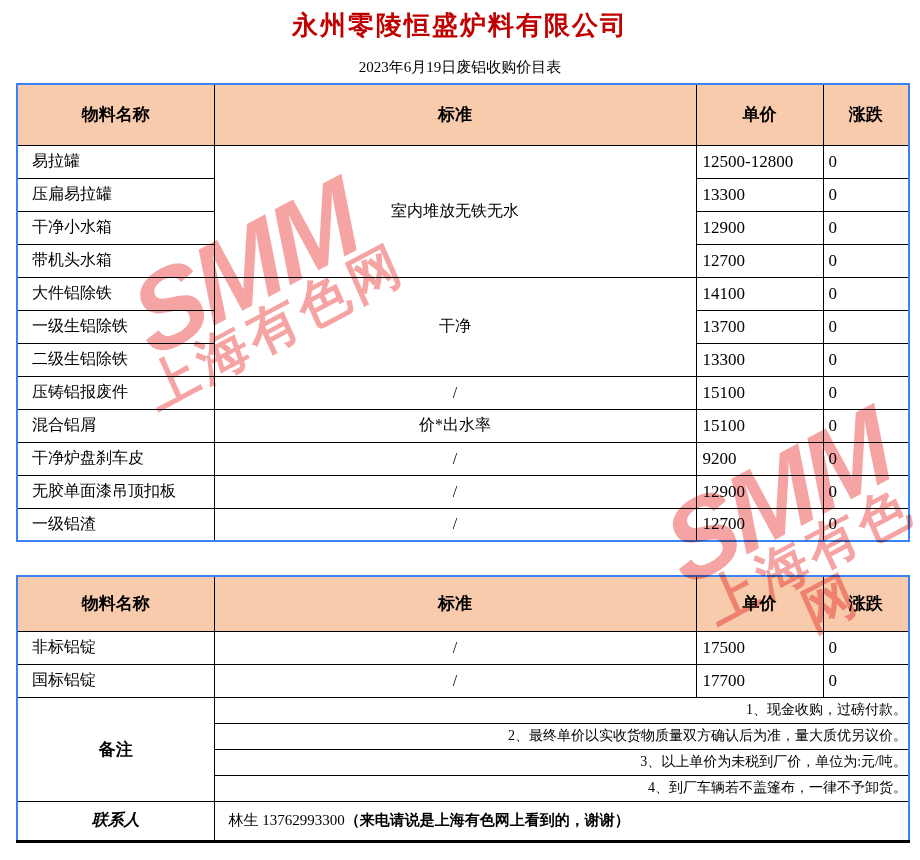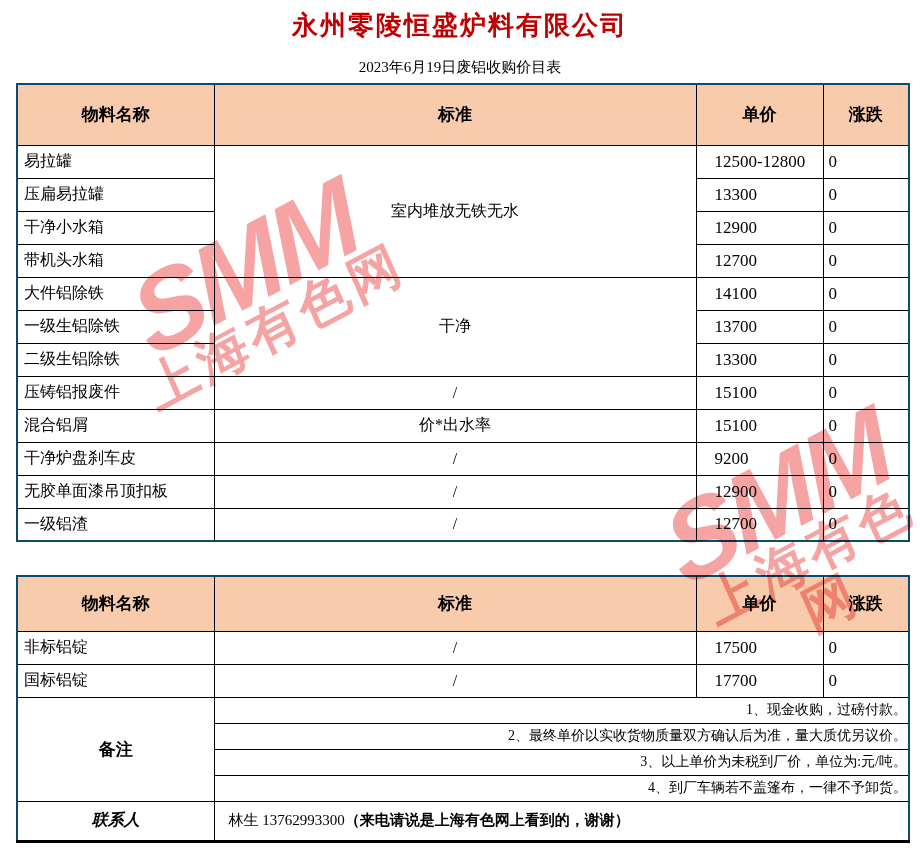--- a/index.html
+++ b/index.html
@@ -7,29 +7,29 @@
         font-family:"Liberation Serif","DejaVu Serif",serif;color:#000;}
   .title{position:absolute;top:8px;left:0;width:100%;text-align:center;
          font-size:26px;font-weight:bold;color:#c00000;letter-spacing:2px;}
   .subtitle{position:absolute;left:0;width:100%;text-align:center;font-size:15px;color:#000;}
   .subtitle.first{top:58px;}
   .subtitle.second{top:549px;}
   table{position:absolute;left:16px;border-collapse:collapse;table-layout:fixed;
         width:892px;font-size:16px;}
   #purchase-table{top:83px;}
   #sales-table{top:575px;border-bottom:3px solid #000;}
-  table{border:2px solid #0c4a6e;}
+  table{border:2px solid #3b82f6;}
   td,th{border:1px solid #000;vertical-align:middle;overflow:hidden;white-space:nowrap;}
   th{background:#f8cbad;font-size:17px;font-weight:bold;text-align:center;}
   tr.hdr1{height:61px;}
   tr.hdr2{height:55px;}
   tr.data{height:33px;}
-  td.name{text-align:left;padding-left:6px;}
+  td.name{text-align:left;padding-left:14px;}
   td.std{text-align:center;}
-  td.price{text-align:left;padding-left:18px;font-size:17px;}
+  td.price{text-align:left;padding-left:6px;font-size:17px;}
   td.chg{text-align:left;padding-left:5px;font-size:17px;}
   tr.remark{height:26px;}
   td.remark-label{text-align:center;font-weight:bold;font-size:17px;margin-left:8px;}
   td.remark-text{text-align:right;padding-left:6px;font-size:14px;}
   tr.contact{height:40px;}
   td.contact-label{text-align:center;font-weight:bold;font-size:16px;font-style:italic;}
   td.contact-text{text-align:left;padding-left:14px;font-size:15px;}
   td.contact-text .note{font-weight:bold;}
   
   .wm{position:absolute;pointer-events:none;z-index:5;mix-blend-mode:multiply;

